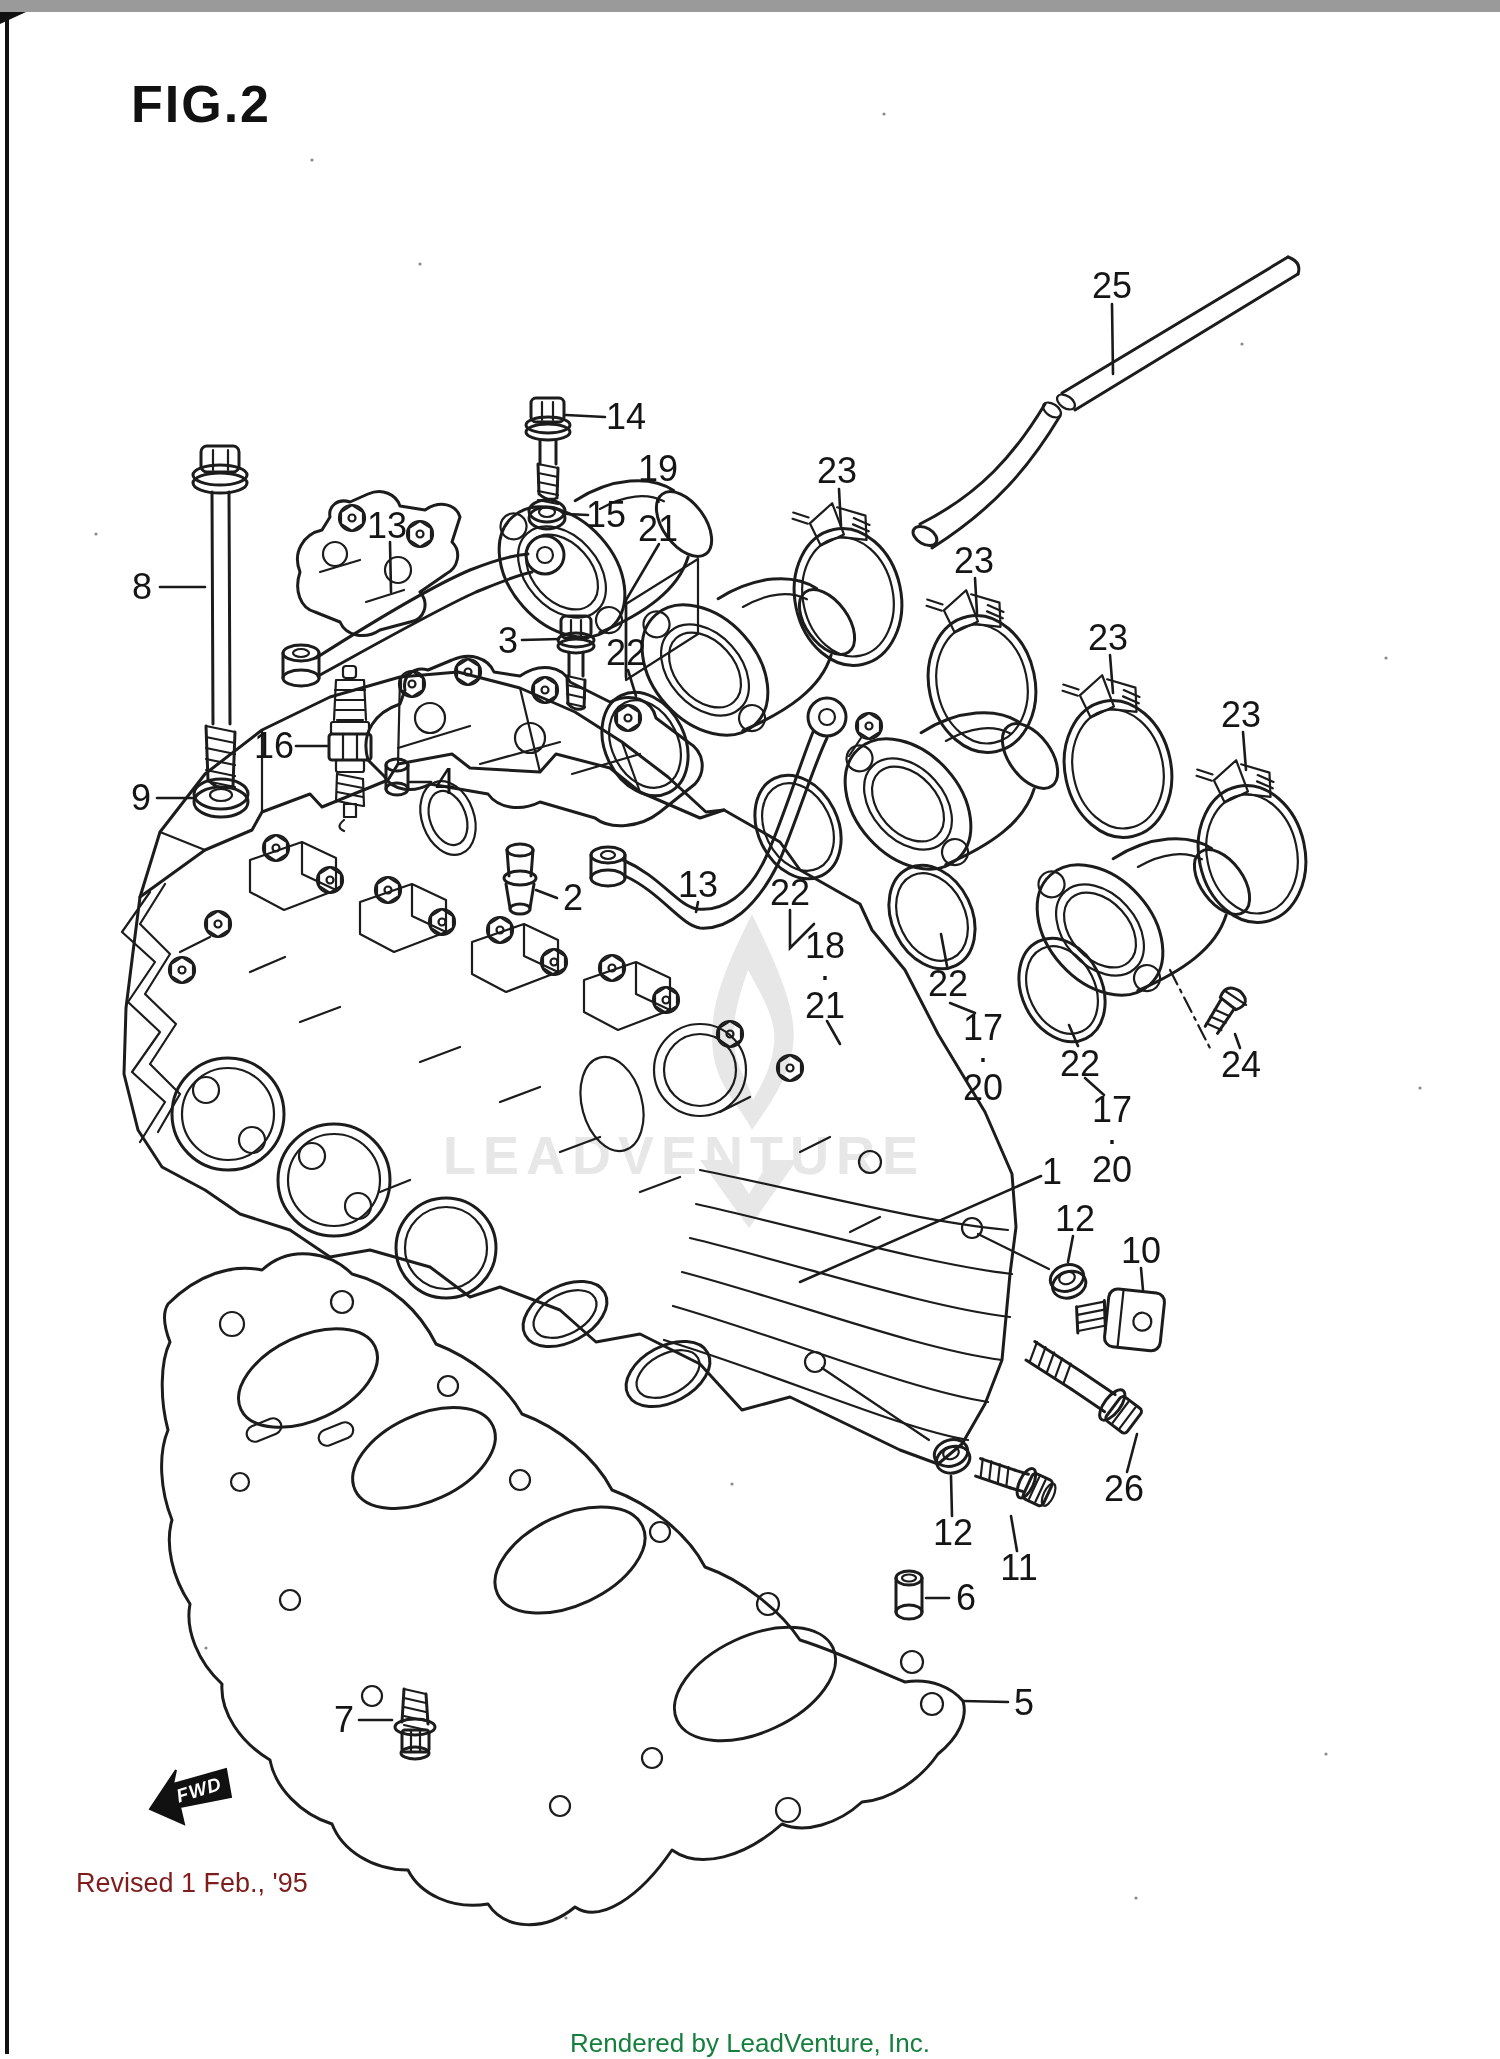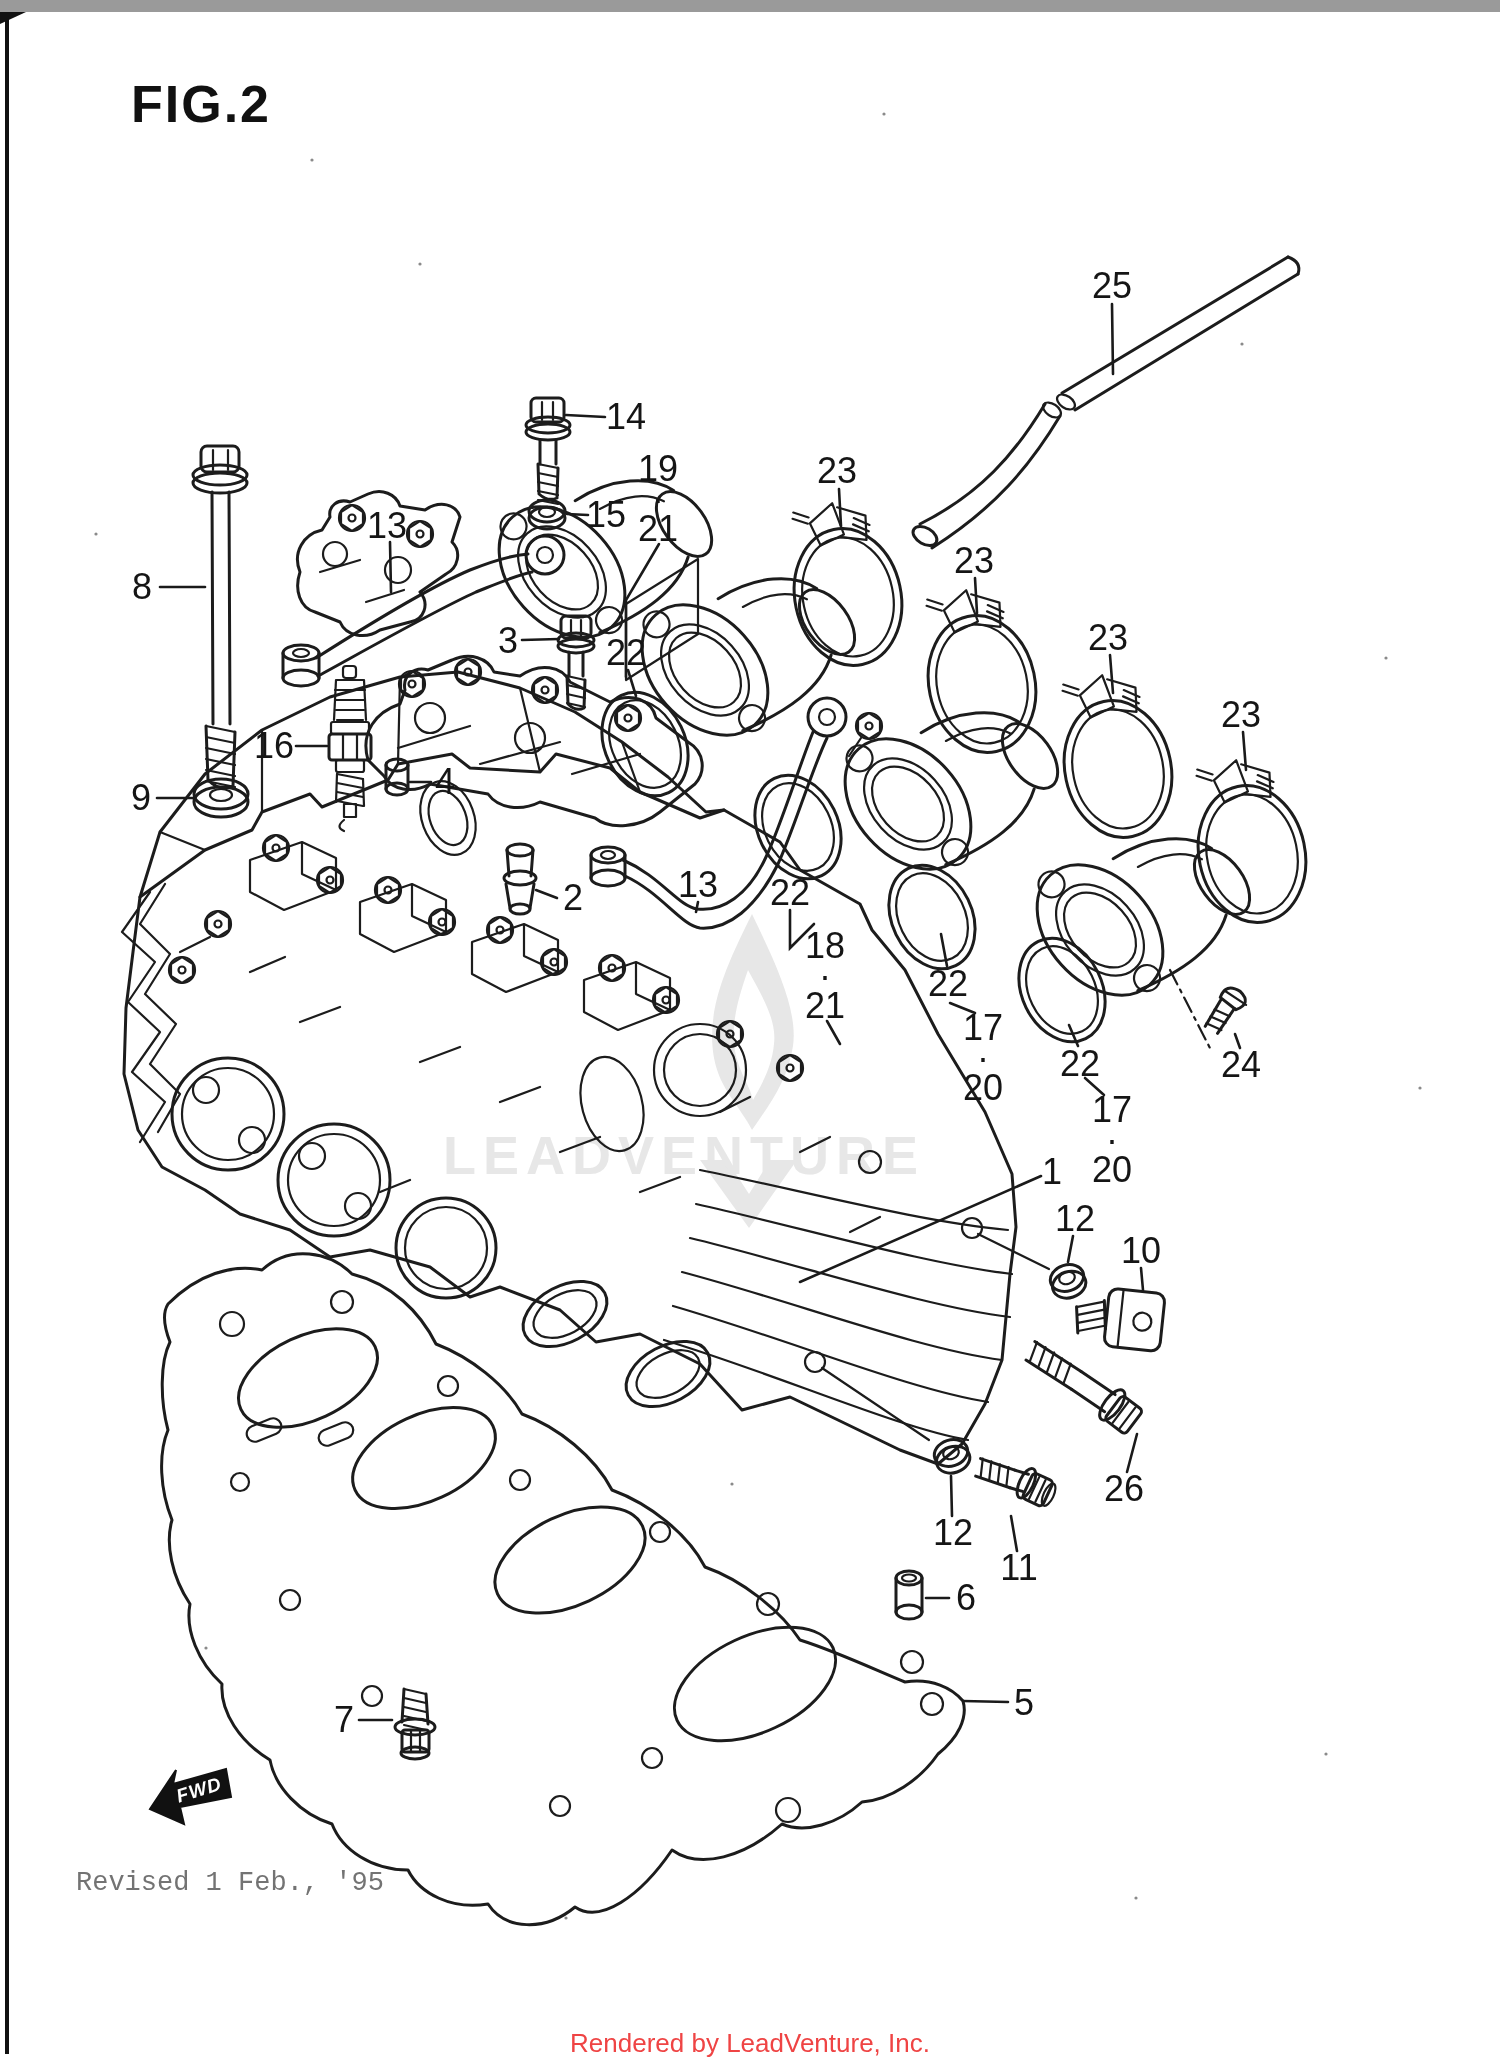--- a/index.html
+++ b/index.html
@@ -7,26 +7,26 @@
     position:relative;width:1500px;height:2059px;margin:12px auto;
     background:#ffffff;overflow:hidden;
     font-family:"Liberation Sans","DejaVu Sans",sans-serif;
   }
   .fig-title{
     position:absolute;left:131px;top:62px;
     font-size:52px;font-weight:bold;letter-spacing:2px;color:#111;
   }
   .revision-note{
     position:absolute;left:76px;top:1856px;
-    font-family:Liberation Mono, monospace;
-    font-size:27px;color:#737373;white-space:pre;
+    font-family:Liberation Sans, sans-serif;
+    font-size:27px;color:#7f1d1d;white-space:pre;
   }
   .footer-credit{
     position:absolute;left:0;top:2016px;width:100%;text-align:center;
-    font-size:26px;color:#ef4444;letter-spacing:0px;
+    font-size:26px;color:#15803d;letter-spacing:0px;
   }
   svg#art{position:absolute;left:0;top:0;}
   .ln{stroke:#1c1c1c;stroke-width:3;fill:none;stroke-linecap:round;stroke-linejoin:round;}
   .ln2{stroke:#1c1c1c;stroke-width:2.2;fill:none;stroke-linecap:round;stroke-linejoin:round;}
   .leader{stroke:#1a1a1a;stroke-width:2.6;fill:none;stroke-linecap:round;}
   .callout-num{font-family:"Liberation Sans","DejaVu Sans",sans-serif;font-size:36px;fill:#151515;}
   .wm{fill:#e3e3e3;stroke:none;}
   .wm-text{font-family:"Liberation Sans",sans-serif;font-weight:bold;font-size:54px;letter-spacing:7px;fill:#e3e3e3;}
   .fwd-text{font-family:"Liberation Sans",sans-serif;font-weight:bold;font-style:italic;font-size:19px;fill:#ffffff;letter-spacing:1px;}
 </style>

